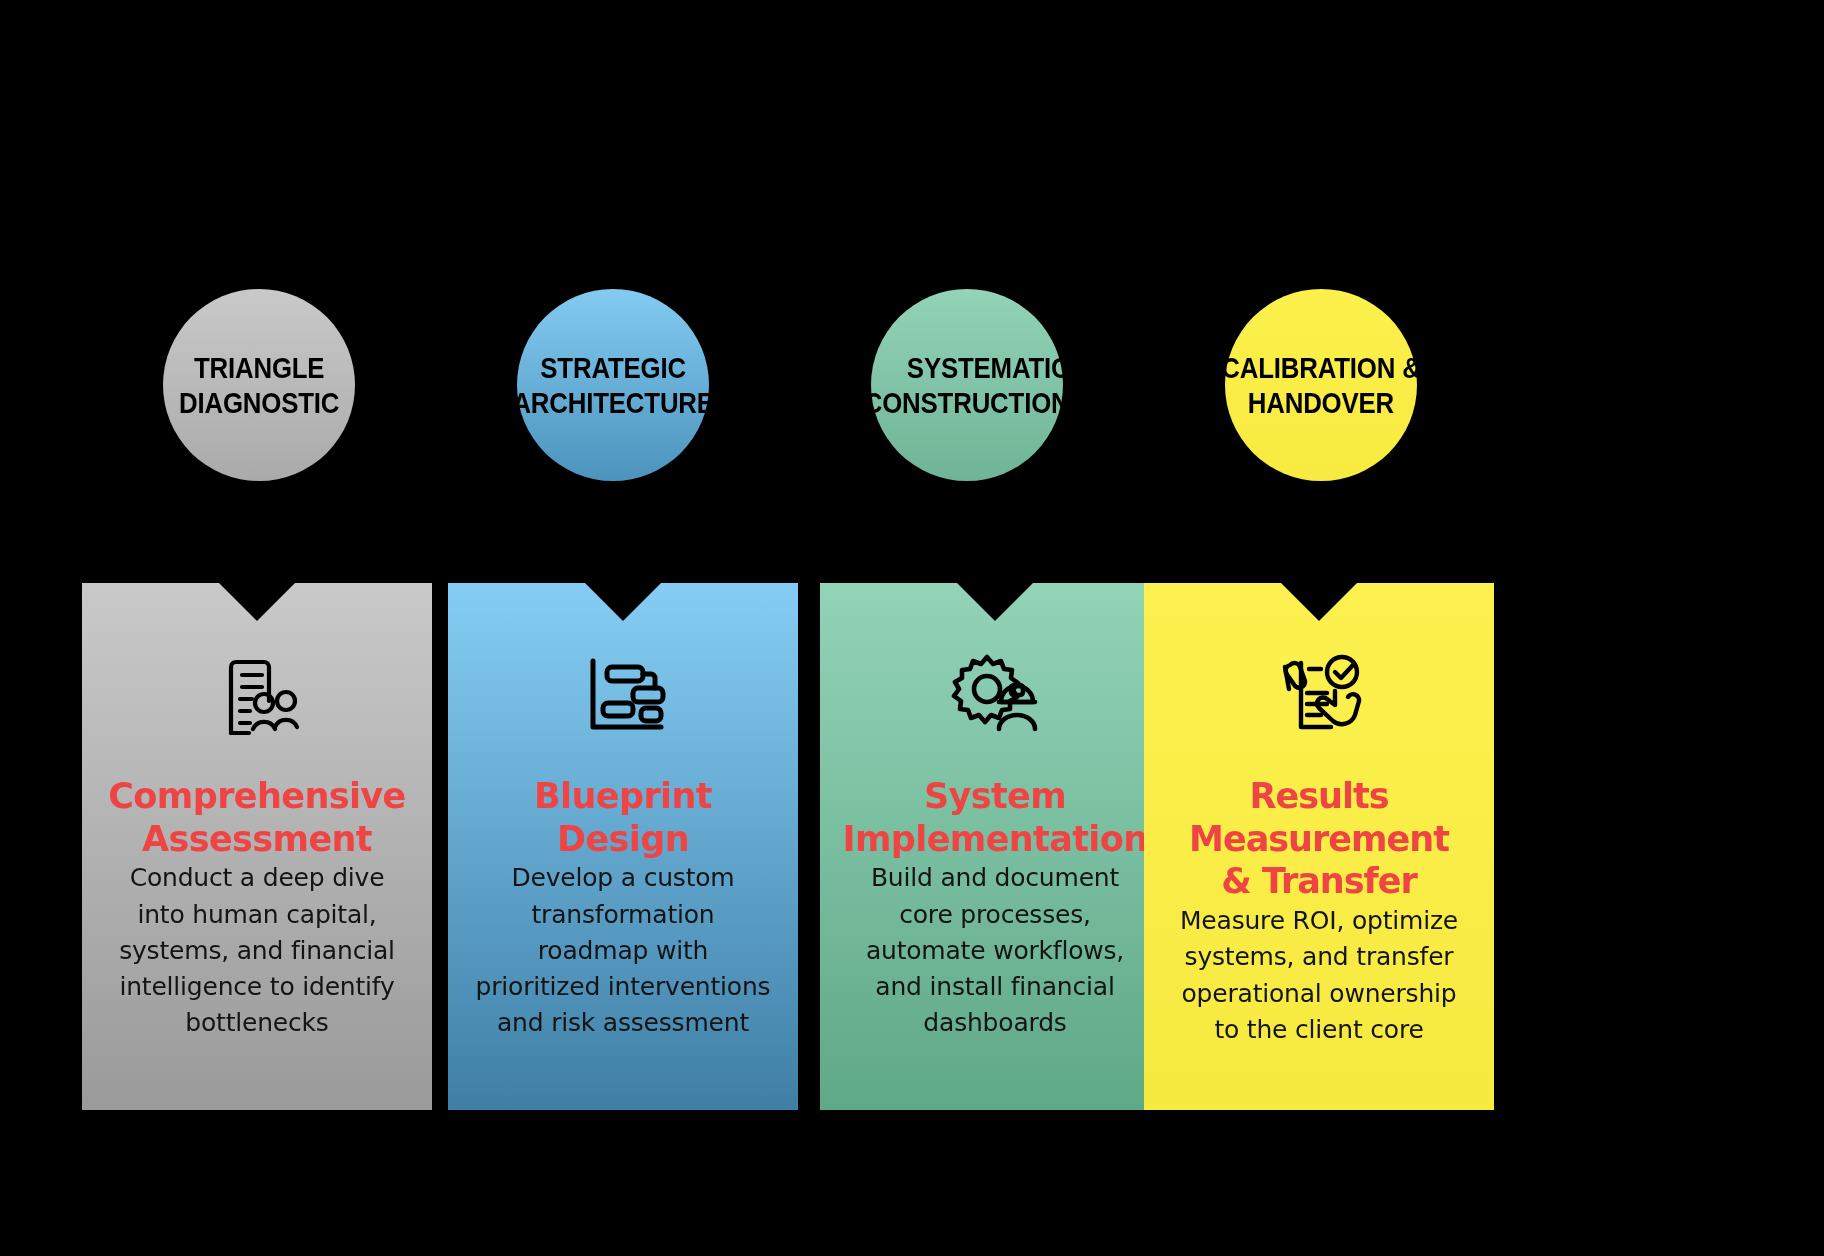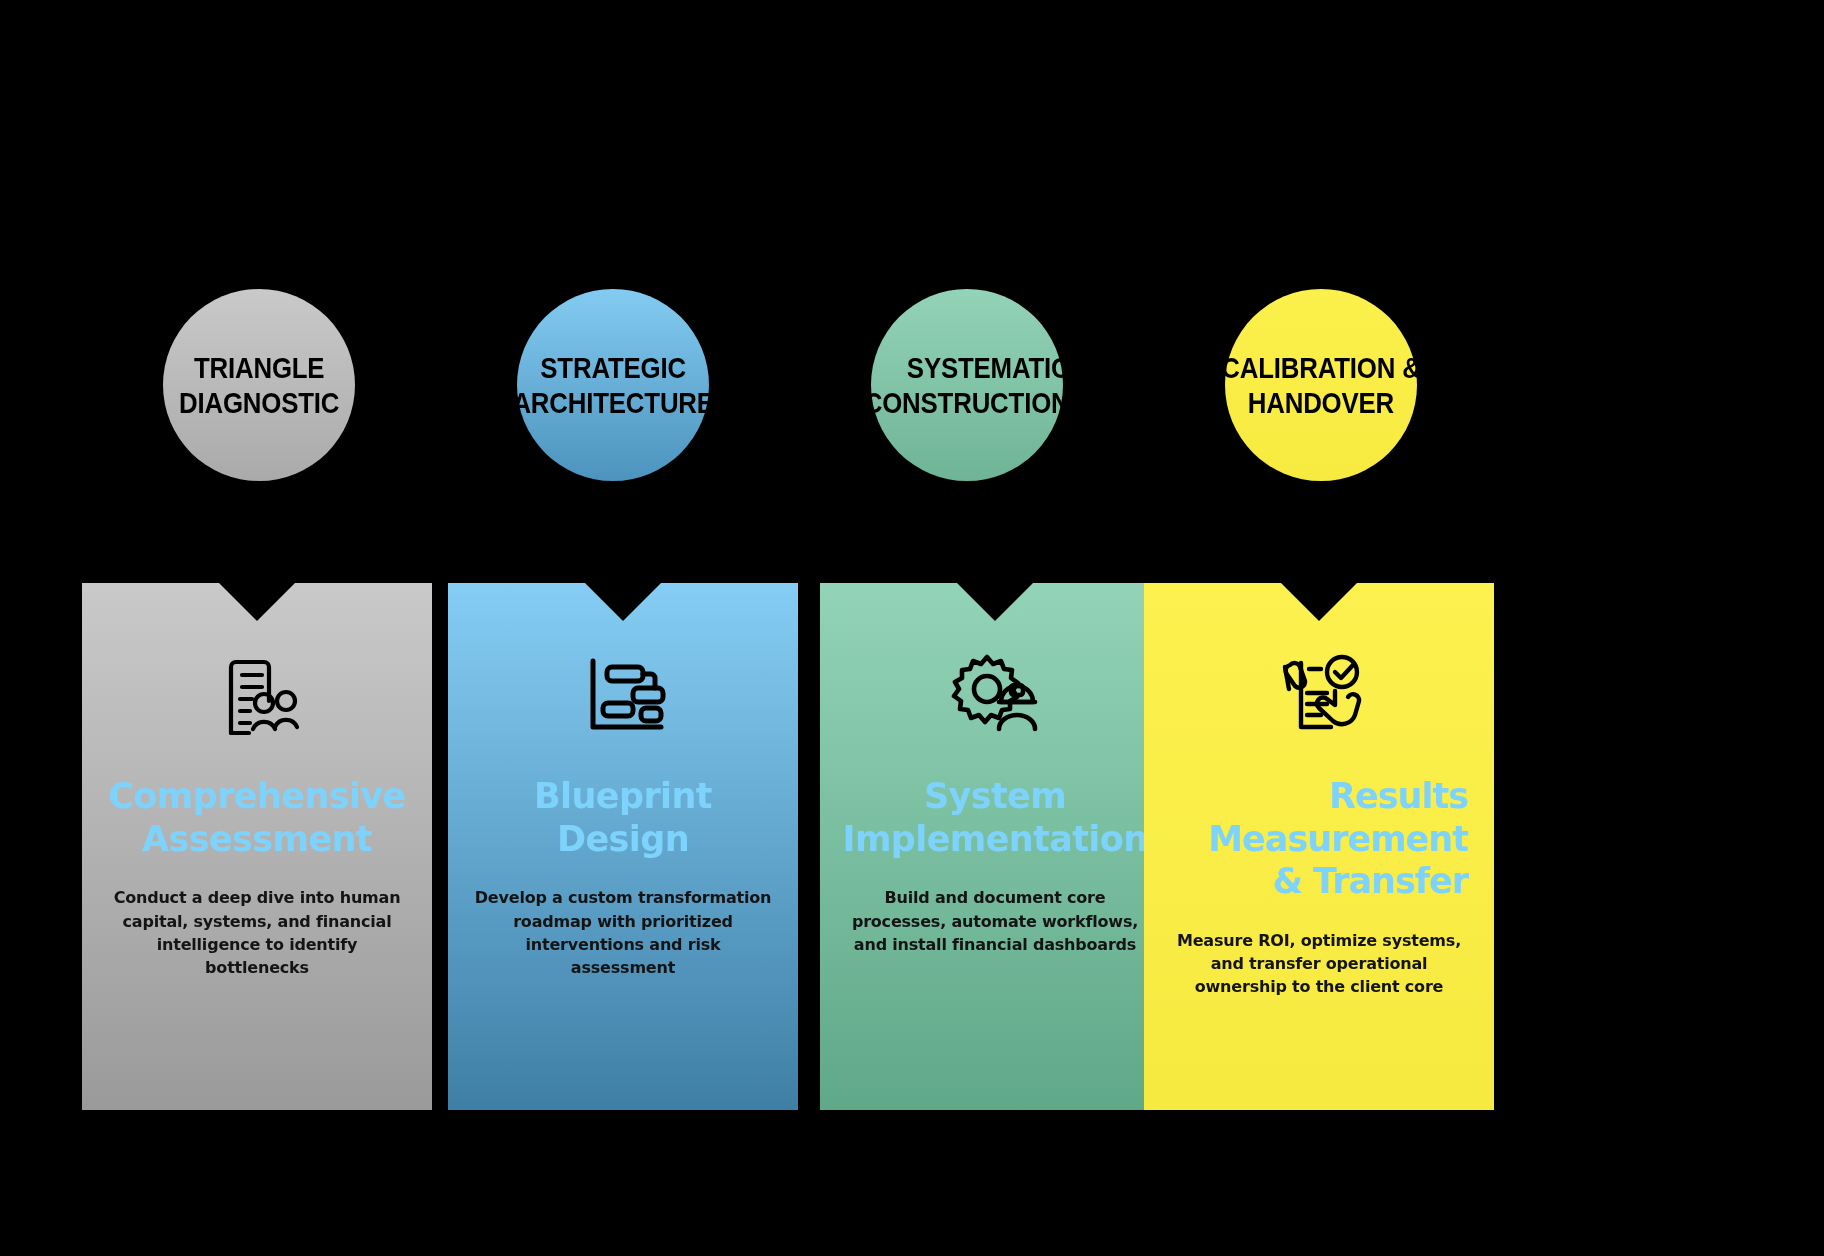--- a/index.html
+++ b/index.html
@@ -96,48 +96,47 @@
     justify-content: center;
   }
   .icon-wrap svg { display: block; }
 
   .card-title {
     margin-top: 28px;
     font-family: "DejaVu Sans", sans-serif;
     font-weight: 700;
     font-size: 35px;
     line-height: 1.22;
-    color: #7dd3fc;
+    color: #ef4444;
     text-align: center;
     letter-spacing: -0.6px;
   }
   .card-desc {
-    margin-top: 26px;
     font-family: "DejaVu Sans", sans-serif;
-    font-weight: 700;
-    font-size: 16px;
+    font-weight: 400;
+    font-size: 25px;
     line-height: 1.45;
     color: #141414;
     text-align: center;
     letter-spacing: -0.2px;
   }
 
   
   #card-0 { left: 82px;   width: 350px; }
   #card-1 { left: 448px;  width: 350px; }
   #card-2 { left: 820px;  width: 350px; }
   #card-3 { left: 1144px; width: 350px; }
 
   #circle-0 { left: 163px;  top: 289px; }
   #circle-1 { left: 517px;  top: 289px; }
   #circle-2 { left: 871px;  top: 289px; text-align: right; }
   #circle-3 { left: 1225px; top: 289px; }
 
   
-  #card-3 .card-title { letter-spacing: -1px; text-align: right; }
+  #card-3 .card-title { letter-spacing: -1px; }
 </style>
 </head>
 <body>
 
 <div id="stage" style="background: rgb(0, 0, 0);">
 
   <div class="circle" id="circle-0" style="background: linear-gradient(rgb(201, 201, 201) 0%, rgb(170, 170, 170) 100%); text-align: center;">
     <div class="circle-label">
       <span>TRIANGLE</span>
       <span class="l2">DIAGNOSTIC</span>

